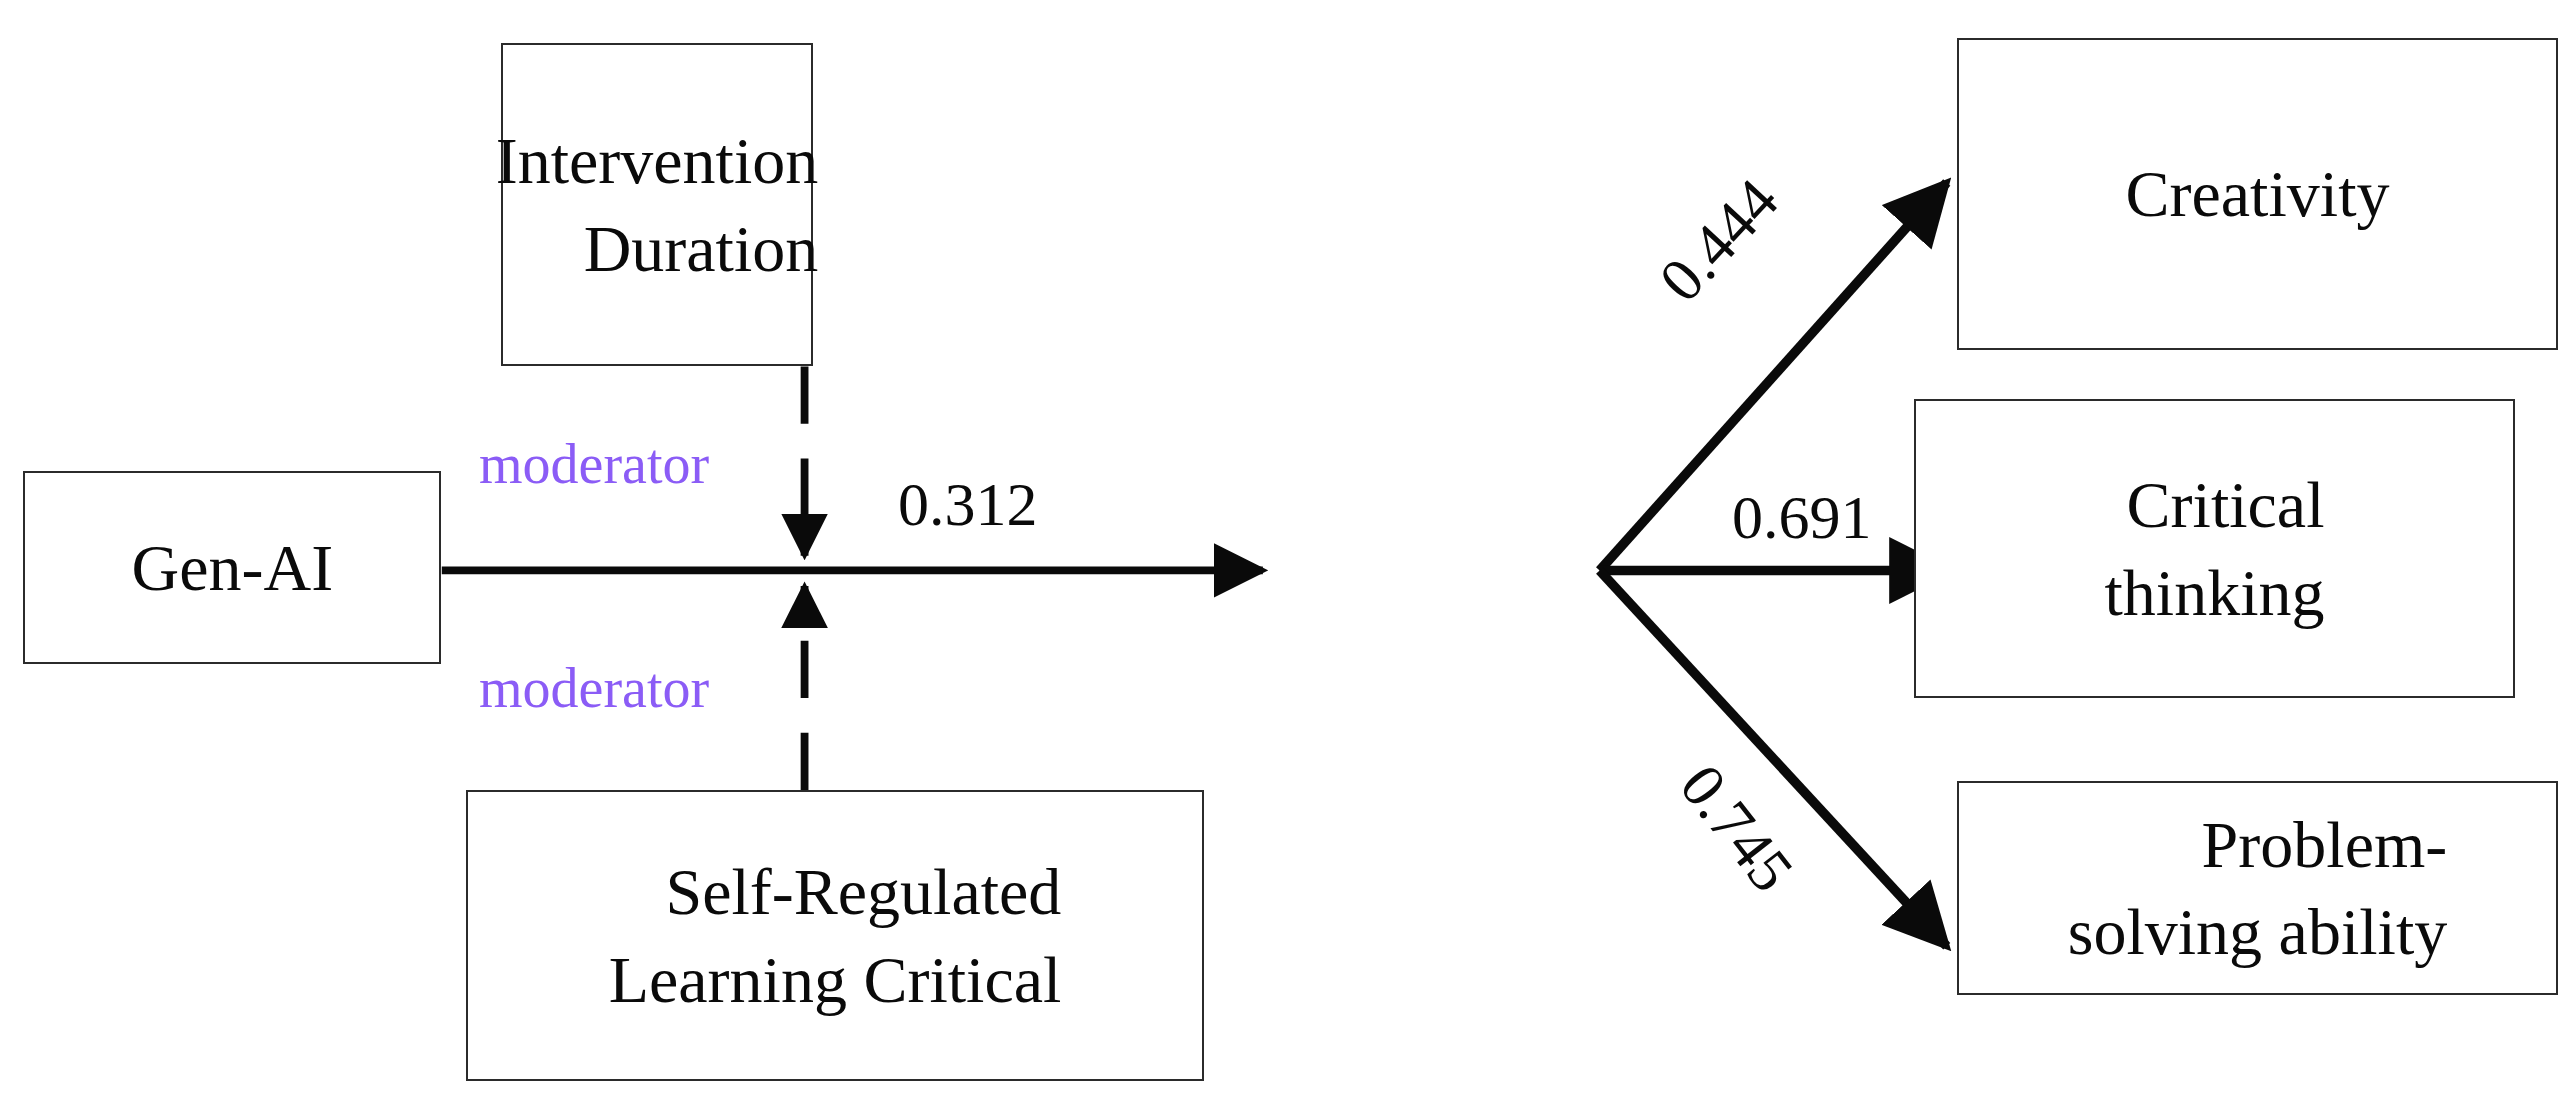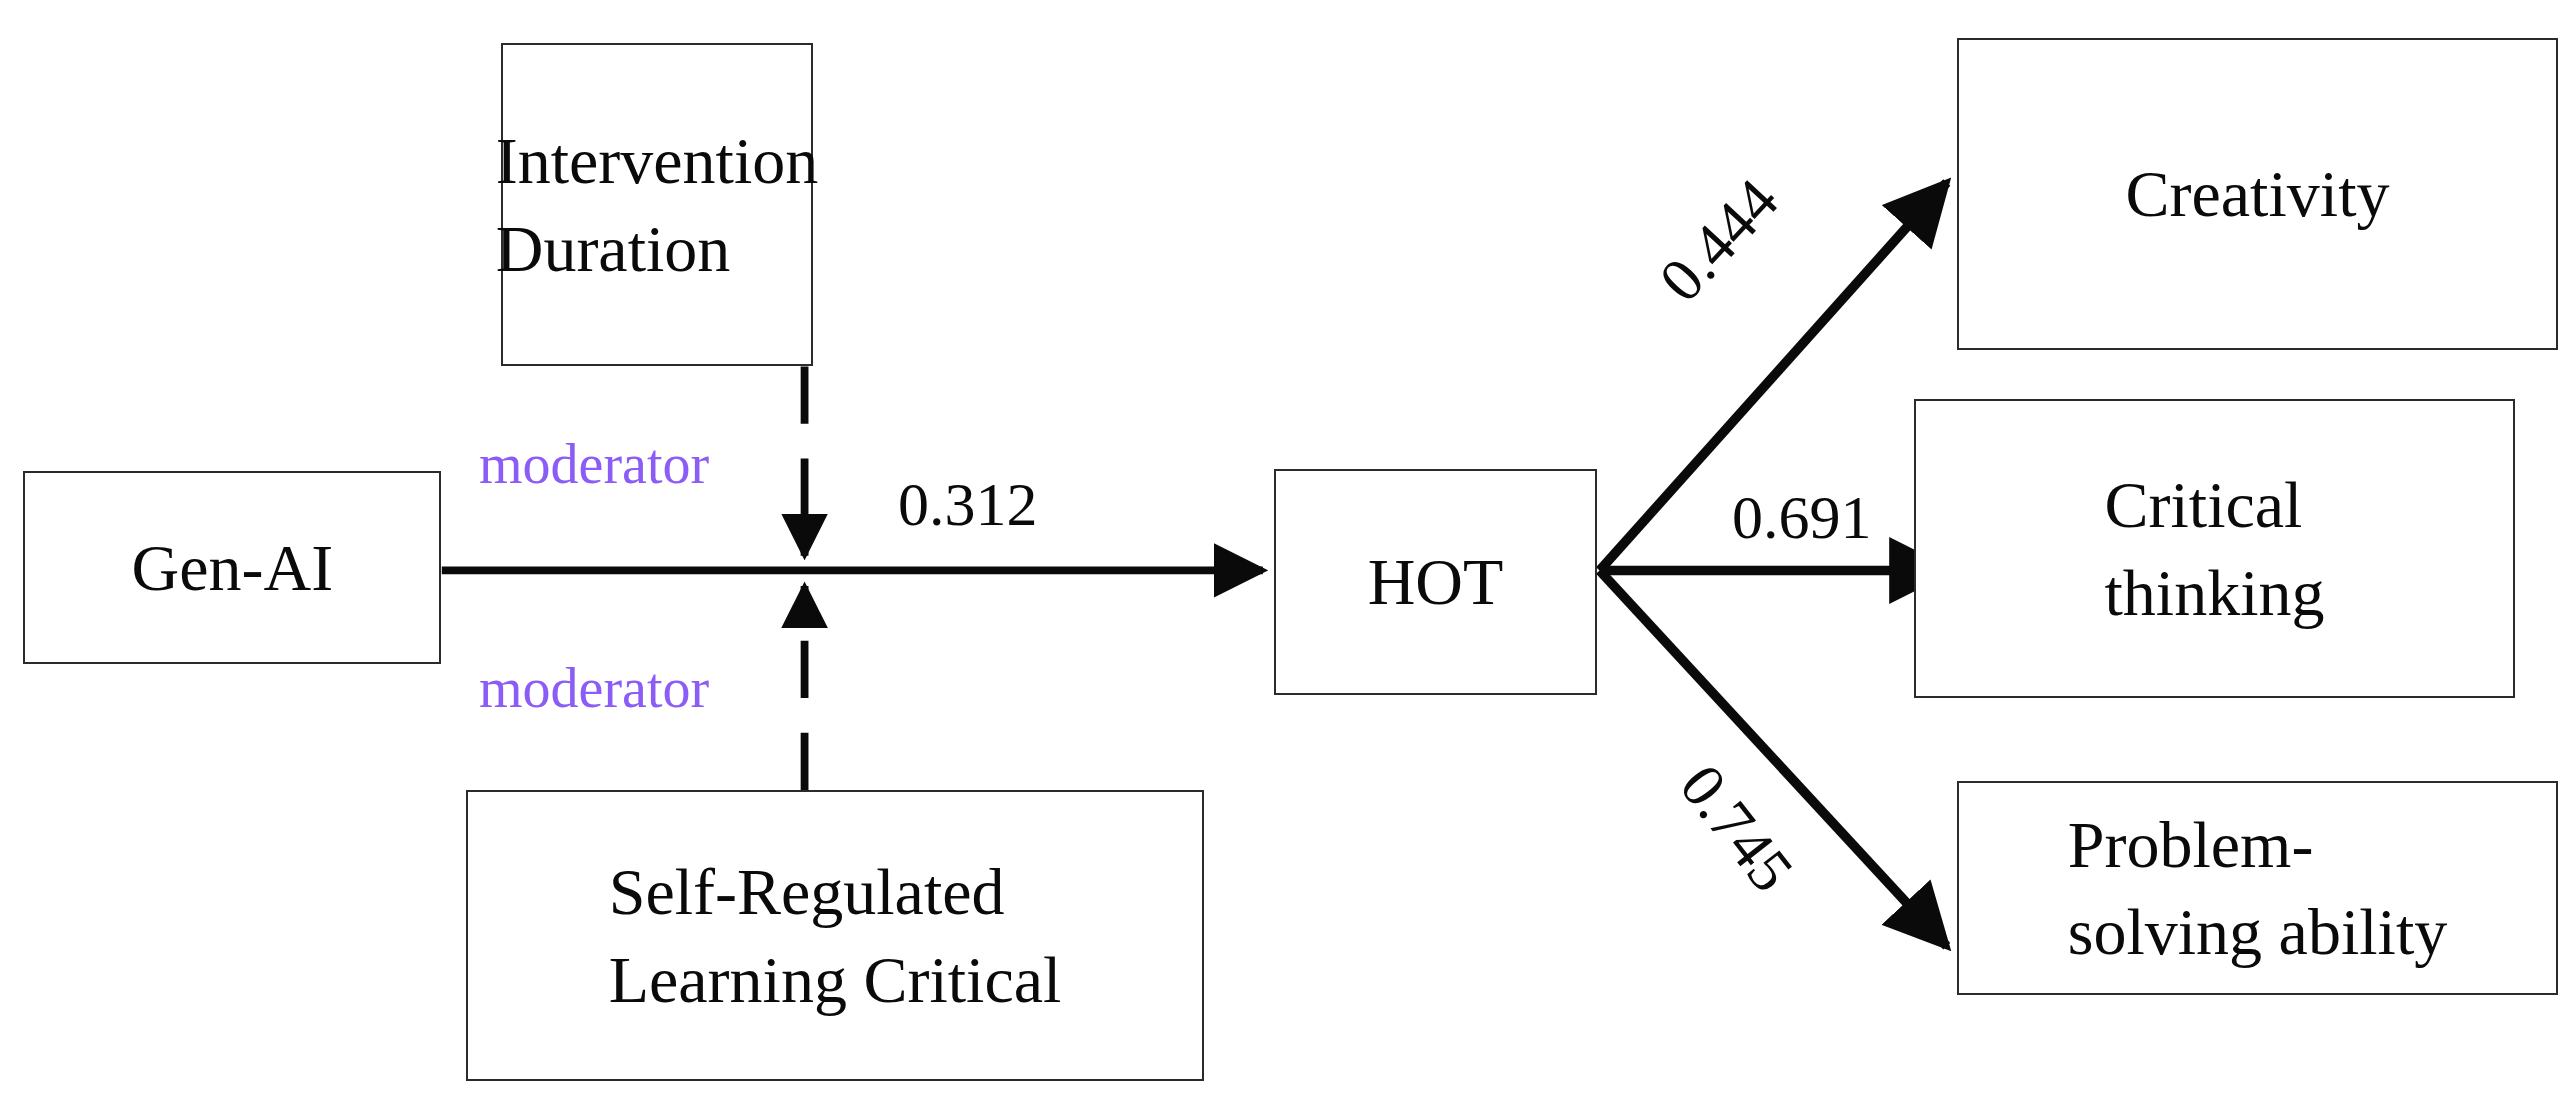--- a/index.html
+++ b/index.html
@@ -20,21 +20,21 @@
     overflow: hidden;
   }
   .node {
     position: absolute;
     box-sizing: border-box;
     background: #ffffff;
     border: 2.6px solid #2b2b2b;
     display: flex;
     align-items: center;
     justify-content: center;
-    text-align: left;
+    text-align: right;
     z-index: 3;
   }
   .node-label {
     font-family: "Liberation Serif", "DejaVu Serif", serif;
     font-size: 66px;
     line-height: 1.32;
     color: #0a0a0a;
     white-space: pre-line;
     padding: 0 10.4px;
   }
@@ -124,23 +124,20 @@
 
   <div class="node" id="node-intervention-duration">
     <span class="node-label">Intervention
 Duration</span>
   </div>
 
   <div class="node" id="node-gen-ai">
     <span class="node-label">Gen-AI</span>
   </div>
 
-  <div class="node" id="node-hot">
-    <span class="node-label">HOT</span>
-  </div>
 
   <div class="node" id="node-srl">
     <span class="node-label">Self-Regulated
 Learning Critical</span>
   </div>
 
   <div class="node" id="node-creativity">
     <span class="node-label">Creativity</span>
   </div>
 

